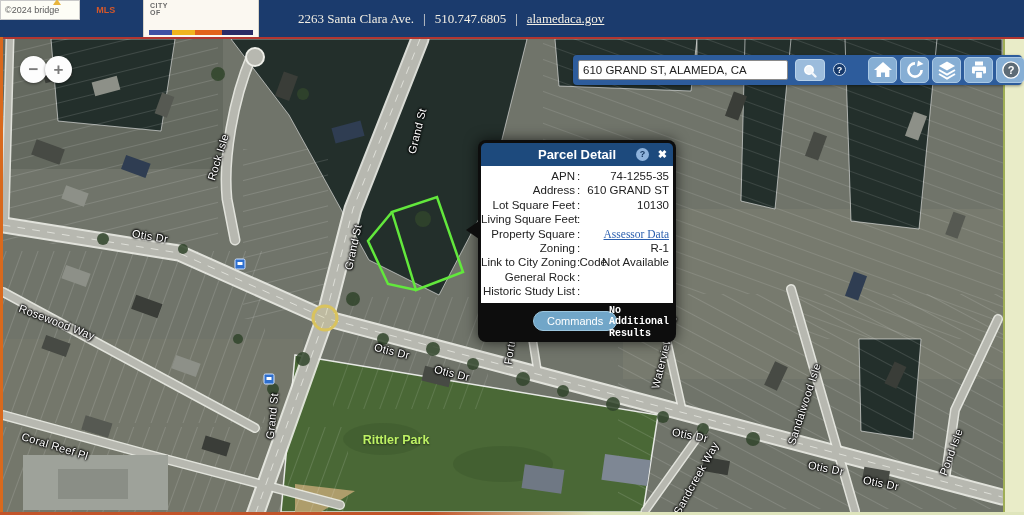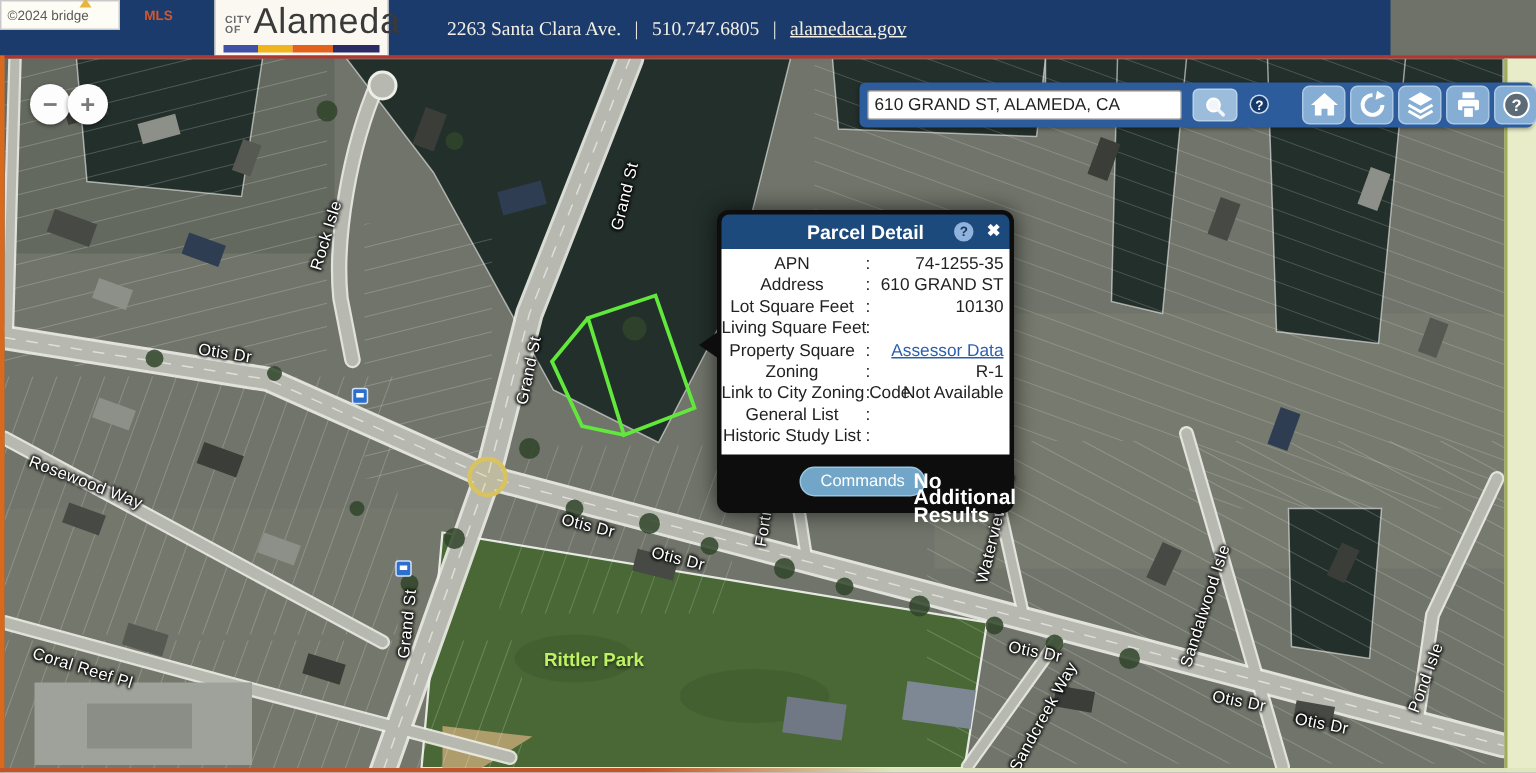--- a/index.html
+++ b/index.html
@@ -1,21 +1,21 @@
 <!DOCTYPE html>
 <html><head>
 <meta charset="utf-8">
 <style>
   * { margin:0; padding:0; box-sizing:border-box; }
   html,body { width:1024px; height:515px; background:#fff; overflow:hidden;
               font-family:"Liberation Sans", sans-serif; }
   .stage { position:relative; width:1024px; height:515px; overflow:hidden; background:#6f7268; }
 
   
-  .header { position:absolute; left:0; top:0; width:927px; height:37px; background:#1b3b6d; }
+  .header { position:absolute; left:0; top:0; width:1024px; height:37px; background:#1b3b6d; }
   .copyright { position:absolute; left:0; top:0; width:80px; height:20px; background:#fdfdf6;
                border:1px solid #c9c9c9; font-size:9px; color:#5a5a5a; line-height:18px;
                padding-left:4px; white-space:nowrap; }
   .copyright .brand { color:#d4572a; font-weight:bold;margin-left:37px; }
   .copyright .spark { position:absolute; left:52px; top:-2px; width:0; height:0;
                border-left:4px solid transparent; border-right:4px solid transparent;
                border-bottom:6px solid #e8b53d; }
   .logo-box { position:absolute; left:143px; top:0; width:116px; height:37px; background:#fbf8f1;
               border-left:1px solid #d8d4c8; border-right:1px solid #d8d4c8; }
   .logo-line { position:absolute; left:6px; top:2px; display:flex; align-items:flex-end; }
@@ -76,29 +76,29 @@
   .popup-header { position:relative; height:23px; background:#1d4a7d; border-radius:5px 5px 0 0;
            display:flex; align-items:center; justify-content:center; }
   .popup-title { color:#fff; font-weight:bold; font-size:13px; }
   .popup-help { position:absolute; right:24px; top:5px; width:13px; height:13px; border-radius:50%;
            background:#8fb3dc; color:#15365e; font-size:9px; font-weight:bold; text-align:center;
            line-height:13px; cursor:pointer; }
   .popup-close { position:absolute; right:6px; top:3px; color:#fff; font-size:11px; font-weight:bold;
            cursor:pointer; line-height:16px; }
   .popup-body { background:#fff; padding:3px 4px 4px 0; }
   .f-row { display:flex; font-size:11.5px; color:#222; line-height:14.4px; }
-  .f-row .lbl { width:50%; text-align:center; white-space:nowrap; }
+  .f-row .lbl { width:50%; text-align:right; white-space:nowrap; }
   .f-row .sep { padding:0 3px 0 2px; }
   .f-row .val { flex:1; text-align:right; white-space:nowrap; }
-  .f-row .val.link { color:#2b5fae; text-decoration:underline; cursor:pointer; }
+  .f-row .val.link { color:#2b5fae; text-decoration:underline; cursor:pointer;font-family:Liberation Serif, serif; }
   .popup-footer { position:relative; height:36px; }
   .commands { position:absolute; left:52px; top:8px; padding:3px 13px; background:#71a6c8;
            border:1px solid #9cc6de; border-radius:10px; color:#fff; font-size:11px; cursor:pointer; }
-  .no-results { position:absolute; left:128px; top:12px; width:66px; color:#fff; font-size:14px;
-           font-weight:bold; line-height:11.5px; }
+  .no-results { position:absolute; left:128px; top:2px; width:66px; color:#fff; font-size:10px;
+           font-weight:bold; line-height:11.5px;font-family:Liberation Mono, monospace; }
 </style>
 </head>
 <body>
 
 <div class="stage">
 
   <div class="header">
     <div class="contact">
       <span>2263 Santa Clara Ave.</span>
       <span>|</span>
@@ -108,21 +108,20 @@
     </div>
   </div>
   <div class="copyright">
     <span class="spark"></span>
     <span>©2024 bridge</span><span class="brand">MLS</span>
   </div>
   <div class="logo-box">
     <div class="logo-line">
       <span class="logo-cityof">CITY
 OF</span>
-      <span class="logo-name">Alameda</span>
     </div>
     <div class="logo-bars" id="logoBars">
         <div style="background: rgb(63, 81, 165); width: 22%;"></div>
         <div style="background: rgb(240, 180, 30); width: 22%;"></div>
         <div style="background: rgb(226, 98, 27); width: 26%;"></div>
         <div style="background: rgb(43, 43, 102); width: 30%;"></div>
       </div>
   </div>
 
   <div class="map">
@@ -379,21 +378,21 @@
           <span class="lbl">Zoning</span>
           <span class="sep">:</span>
           <span class="val">R-1</span>
         </div>
         <div class="f-row">
           <span class="lbl">Link to City Zoning Code</span>
           <span class="sep">:</span>
           <span class="val">Not Available</span>
         </div>
         <div class="f-row">
-          <span class="lbl">General List</span>
+          <span class="lbl">General Rock</span>
           <span class="sep">:</span>
           <span class="val"></span>
         </div>
         <div class="f-row">
           <span class="lbl">Historic Study List</span>
           <span class="sep">:</span>
           <span class="val"></span>
         </div>
       </div>
     <div class="popup-footer">

